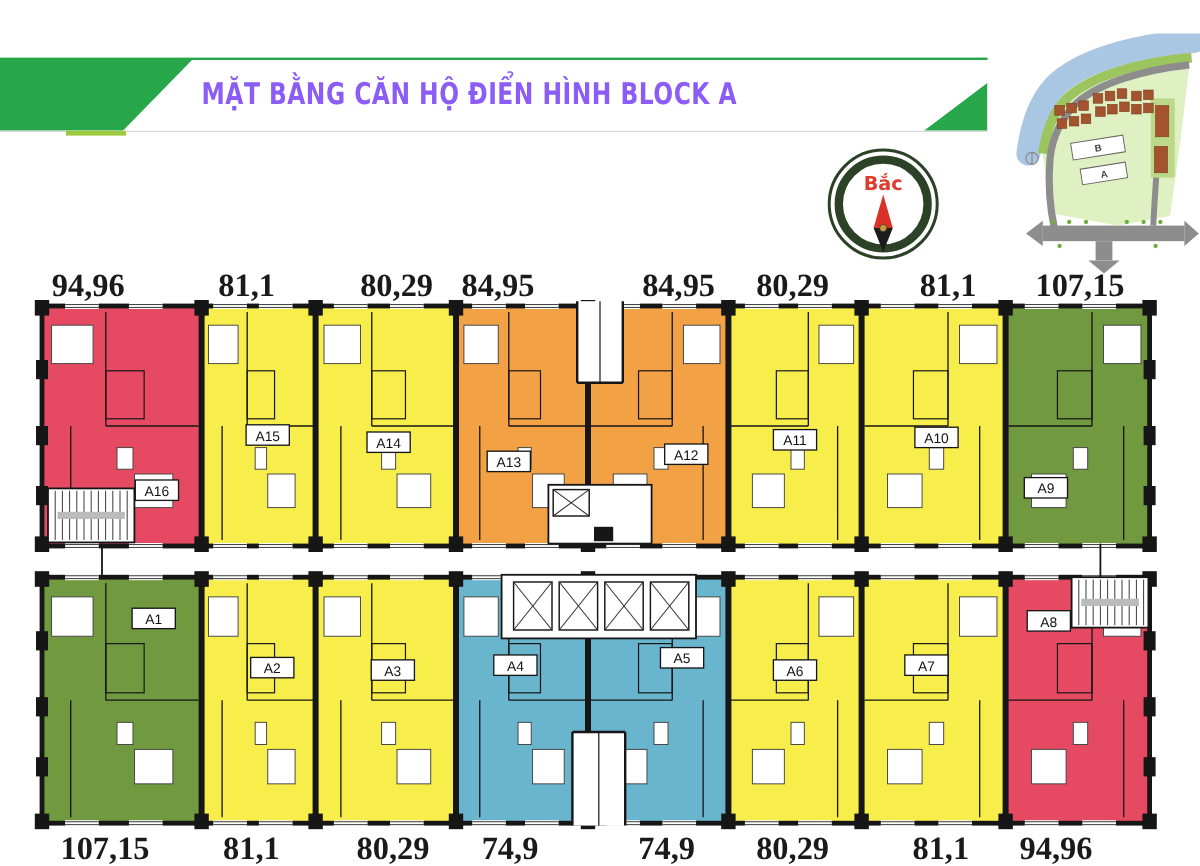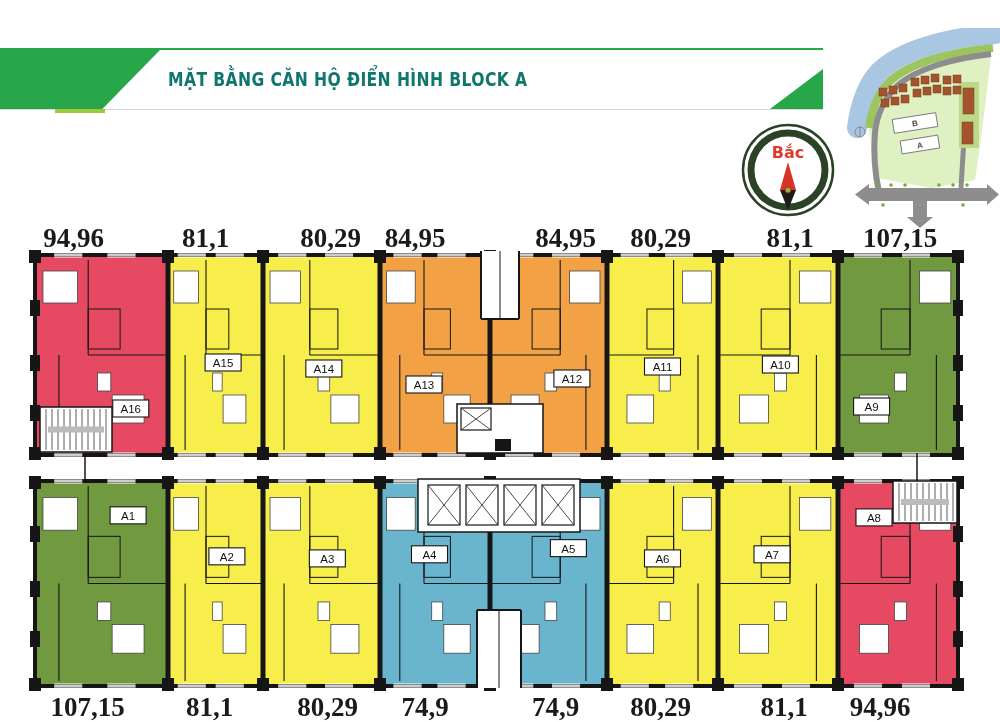--- a/index.html
+++ b/index.html
@@ -9,26 +9,26 @@
 
   
   .header-band{position:absolute;left:0;top:48px;width:823px;height:59px;background:#fff;
 MWS    border-top:2px solid #27a64a;border-bottom:1px solid #d8d8d8;}
   .header-band{border-top:2px solid #27a64a;border-bottom:1px solid #d8d8d8;}
   .header-green{position:absolute;left:0;top:0;width:160px;height:100%;background:#27a64a;
        clip-path:polygon(0 0,100% 0,64% 100%,0 100%);}
   .header-underline{position:absolute;left:55px;bottom:-4px;width:50px;height:4px;background:#9dc93c;}
   .header-triangle{position:absolute;right:0;bottom:0;width:53px;height:40px;background:#27a64a;
        clip-path:polygon(100% 0,100% 100%,0 100%);}
-  .title{position:absolute;left:168px;top:13px;margin:0;font-size:20px;line-height:32px;
-       color:#0f766e;font-weight:700;white-space:nowrap;}
+  .title{position:absolute;left:168px;top:13px;margin:0;font-size:25px;line-height:32px;
+       color:#8b5cf6;font-weight:700;white-space:nowrap;}
   .title .condensed{display:inline-block;transform:scaleX(.78);transform-origin:left center;
        font-family:"DejaVu Sans",sans-serif;letter-spacing:.5px;}
 
-  .compass-wrap{position:absolute;left:740px;top:122px;width:96px;height:96px;}
+  .compass-wrap{position:absolute;left:688px;top:122px;width:96px;height:96px;}
   .sitemap-wrap{position:absolute;left:843px;top:28px;width:157px;height:202px;}
   .plan-wrap{position:absolute;left:0;top:215px;width:1000px;height:507px;}
 </style>
 </head>
 <body>
 
 <div class="page">
 
   <div class="header-band">
     <div class="header-green"></div>

